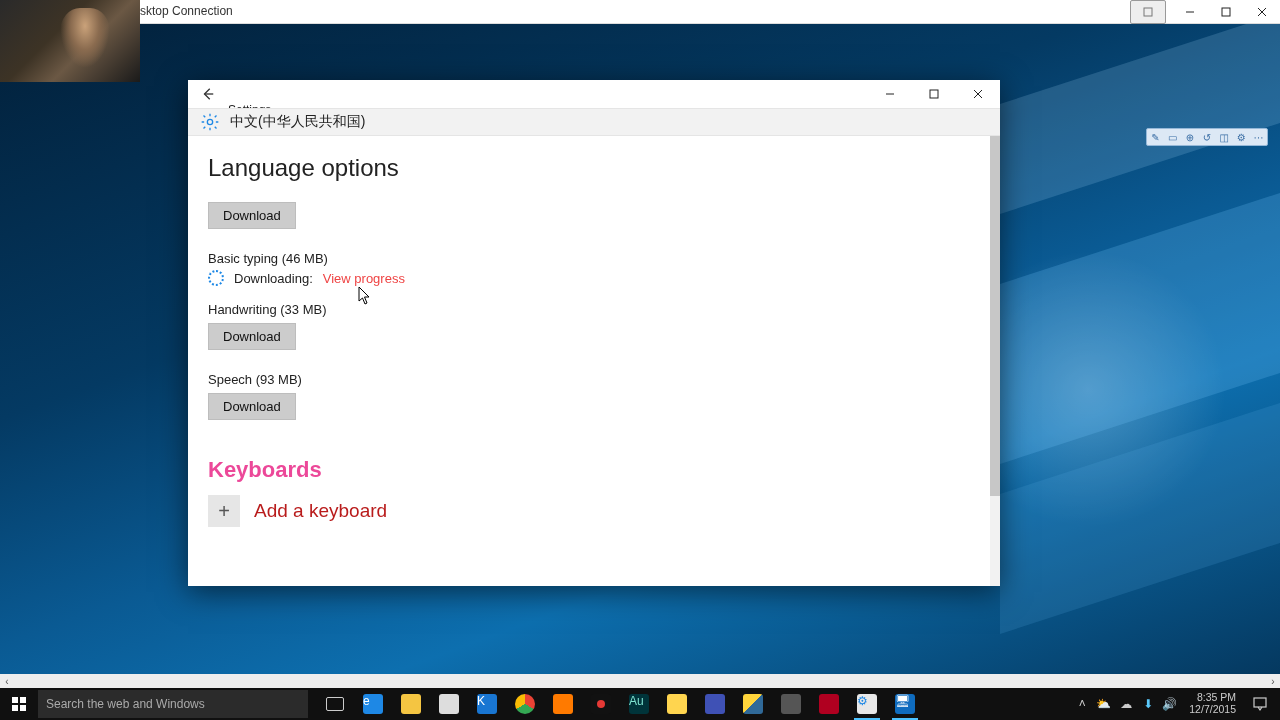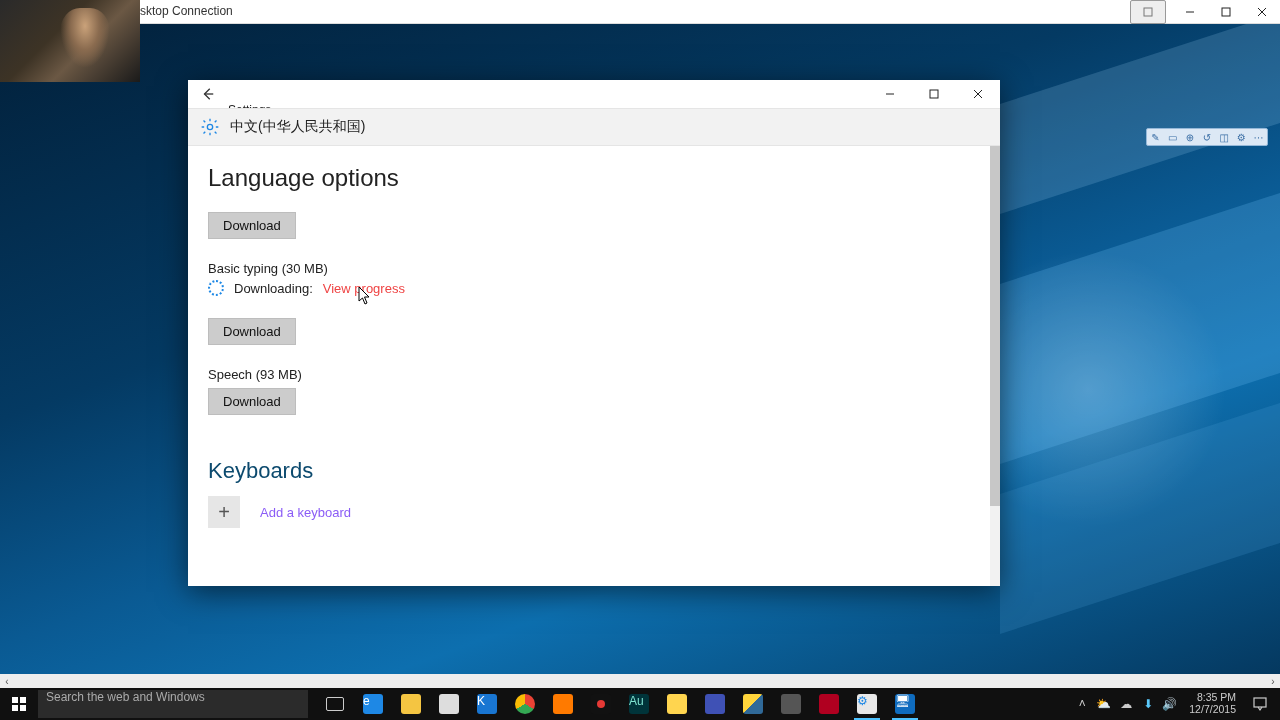--- a/index.html
+++ b/index.html
@@ -68,21 +68,21 @@
   .settings-back{
     width:40px; height:28px; display:flex; align-items:center; justify-content:center;
   }
   .settings-back svg{ width:14px; height:14px; stroke:#333; fill:none; stroke-width:1.5;}
   .settings-title{ font-size:12px; color:#222;margin-top:31px; }
   .settings-winctrls{ margin-left:auto; display:flex; }
   .settings-winctrls div{ width:44px; height:28px; display:flex; align-items:center; justify-content:center;}
   .settings-winctrls svg{ width:10px; height:10px; }
 
   .settings-header{
-    height:38px; background:#f2f2f2; display:flex; align-items:center; padding:0 12px;
+    height:28px; background:#f2f2f2; display:flex; align-items:center; padding:0 12px;
     border-top:1px solid #e5e5e5; border-bottom:1px solid #e5e5e5;
   }
   .gear { width:20px; height:20px; margin-right:10px; color:#1e88e5;}
   .gear svg{ width:20px; height:20px; }
   .lang-name{ font-size:14px; color:#222; }
 
   .settings-body{
     flex:1; overflow:auto; padding:18px 20px 10px 20px; position:relative;
   }
   .section-h1{ font-size:24px; font-weight:400; color:#222; margin-bottom:14px;}
@@ -94,27 +94,27 @@
   }
   .downloading-row{
     display:flex; align-items:center; gap:10px; margin-top:4px; margin-bottom:16px; font-size:13px;
   }
   .spinner{
     width:16px; height:16px; border:2px dotted #1e88e5; border-radius:50%;
   }
   .dl-status{ color:#222;}
   .view-progress{ color:#ef4444;}
 
-  .section-h2{ font-size:22px; font-weight:400; color:#0c4a6e; margin-top:29px; margin-bottom:12px;}
+  .section-h2{ font-size:22px; font-weight:700; color:#ec4899; margin-top:23px; margin-bottom:12px;}
   .add-kb-row{ display:flex; align-items:center; gap:14px; }
   .plus-box{
     width:32px; height:32px; background:#e6e6e6; display:flex; align-items:center; justify-content:center;
     font-size:20px; color:#555;
   }
-  .add-kb-label{ font-size:13px; color:#8b5cf6;margin-left:6px;}
+  .add-kb-label{ font-size:19px; color:#b91c1c;}
 
   .settings-scroll{ position:absolute; right:0; top:0; bottom:0; width:10px; background:#f2f2f2;}
   .settings-scroll-thumb{ position:absolute; right:0; top:0; width:10px; height:360px; background:#c7c7c7;}
 
   
   .cursor{
     position:absolute; left:358px; top:262px; width:14px; height:20px; z-index:60;
   }
   .cursor svg{ width:14px; height:20px;}
 
@@ -128,21 +128,21 @@
   
   .taskbar{
     position:absolute; left:0; bottom:0; width:1280px; height:32px;
     background:#101010; display:flex; align-items:center; color:#ccc; font-size:12px;
   }
   .start{
     width:38px; height:32px; display:flex; align-items:center; justify-content:center;
   }
   .start svg{ width:16px; height:16px;}
   .searchbox{
-    width:270px; height:28px; background:#2b2b2b; display:flex; align-items:flex-start; padding-left:8px;
+    width:270px; height:28px; background:#2b2b2b; display:flex; align-items:center; padding-left:8px;
     color:#aaa; font-size:12px;
   }
   .task-icons{ display:flex; align-items:center; height:32px; margin-left:8px;}
   .tbi{
     width:38px; height:32px; display:flex; align-items:center; justify-content:center;
     position:relative;
   }
   .tbi.active::after{ content:""; position:absolute; left:6px; right:6px; bottom:0; height:2px; background:#4cc2ff;}
   .tbi .ic{ width:20px; height:20px; border-radius:2px; display:flex; align-items:center; justify-content:center; font-size:10px; font-weight:bold;}
 
@@ -238,27 +238,28 @@
         </svg>
       </span>
       <span class="lang-name">中文(中华人民共和国)</span>
     </div>
 
     <div class="settings-body">
       <div class="section-h1">Language options</div>
 
       <button class="dl-btn">Download</button>
 
-      <div class="item-label">Basic typing (30 MB)</div>
+      <div class="item-label">Basic typing (46 MB)</div>
       <div class="downloading-row">
         <div class="spinner"></div>
         <span class="dl-status">Downloading:</span>
         <span class="view-progress">View progress</span>
       </div>
 
+      <div class="item-label">Handwriting (33 MB)</div>
       <button class="dl-btn">Download</button>
 
       <div class="item-label">Speech (93 MB)</div>
       <button class="dl-btn">Download</button>
 
       <div class="section-h2">Keyboards</div>
       <div class="add-kb-row">
         <div class="plus-box">+</div>
         <span class="add-kb-label">Add a keyboard</span>
       </div>

